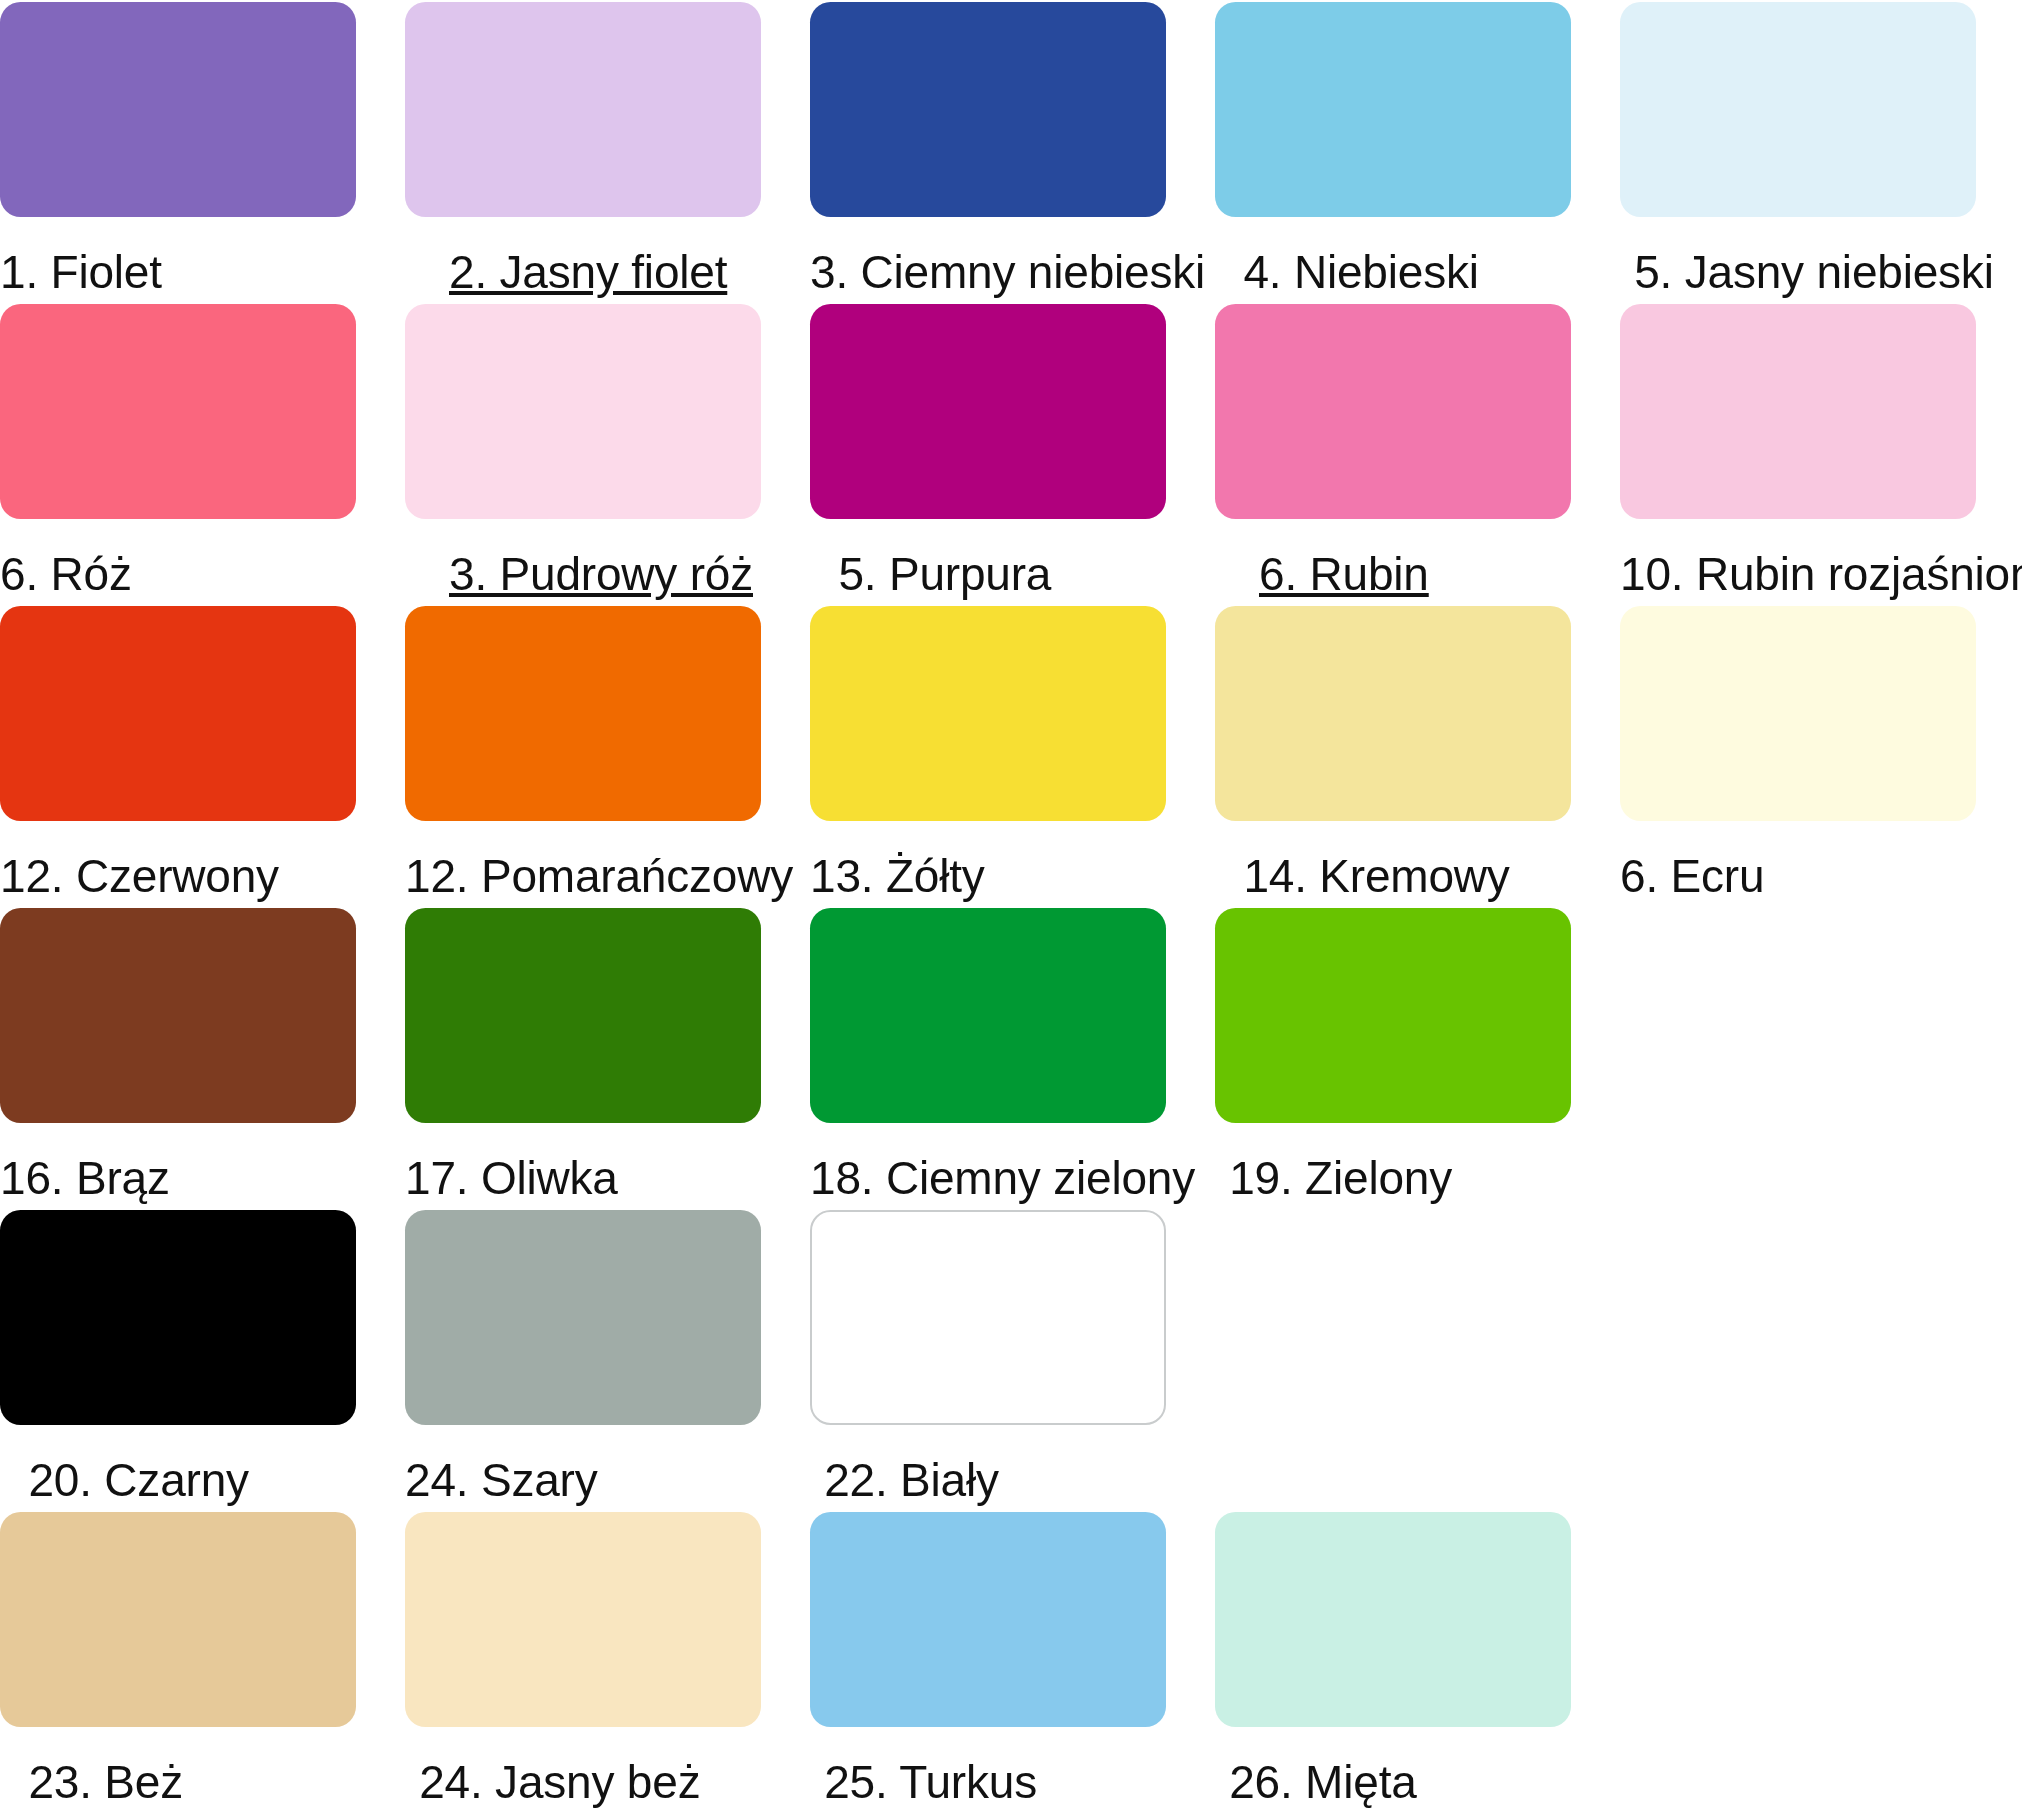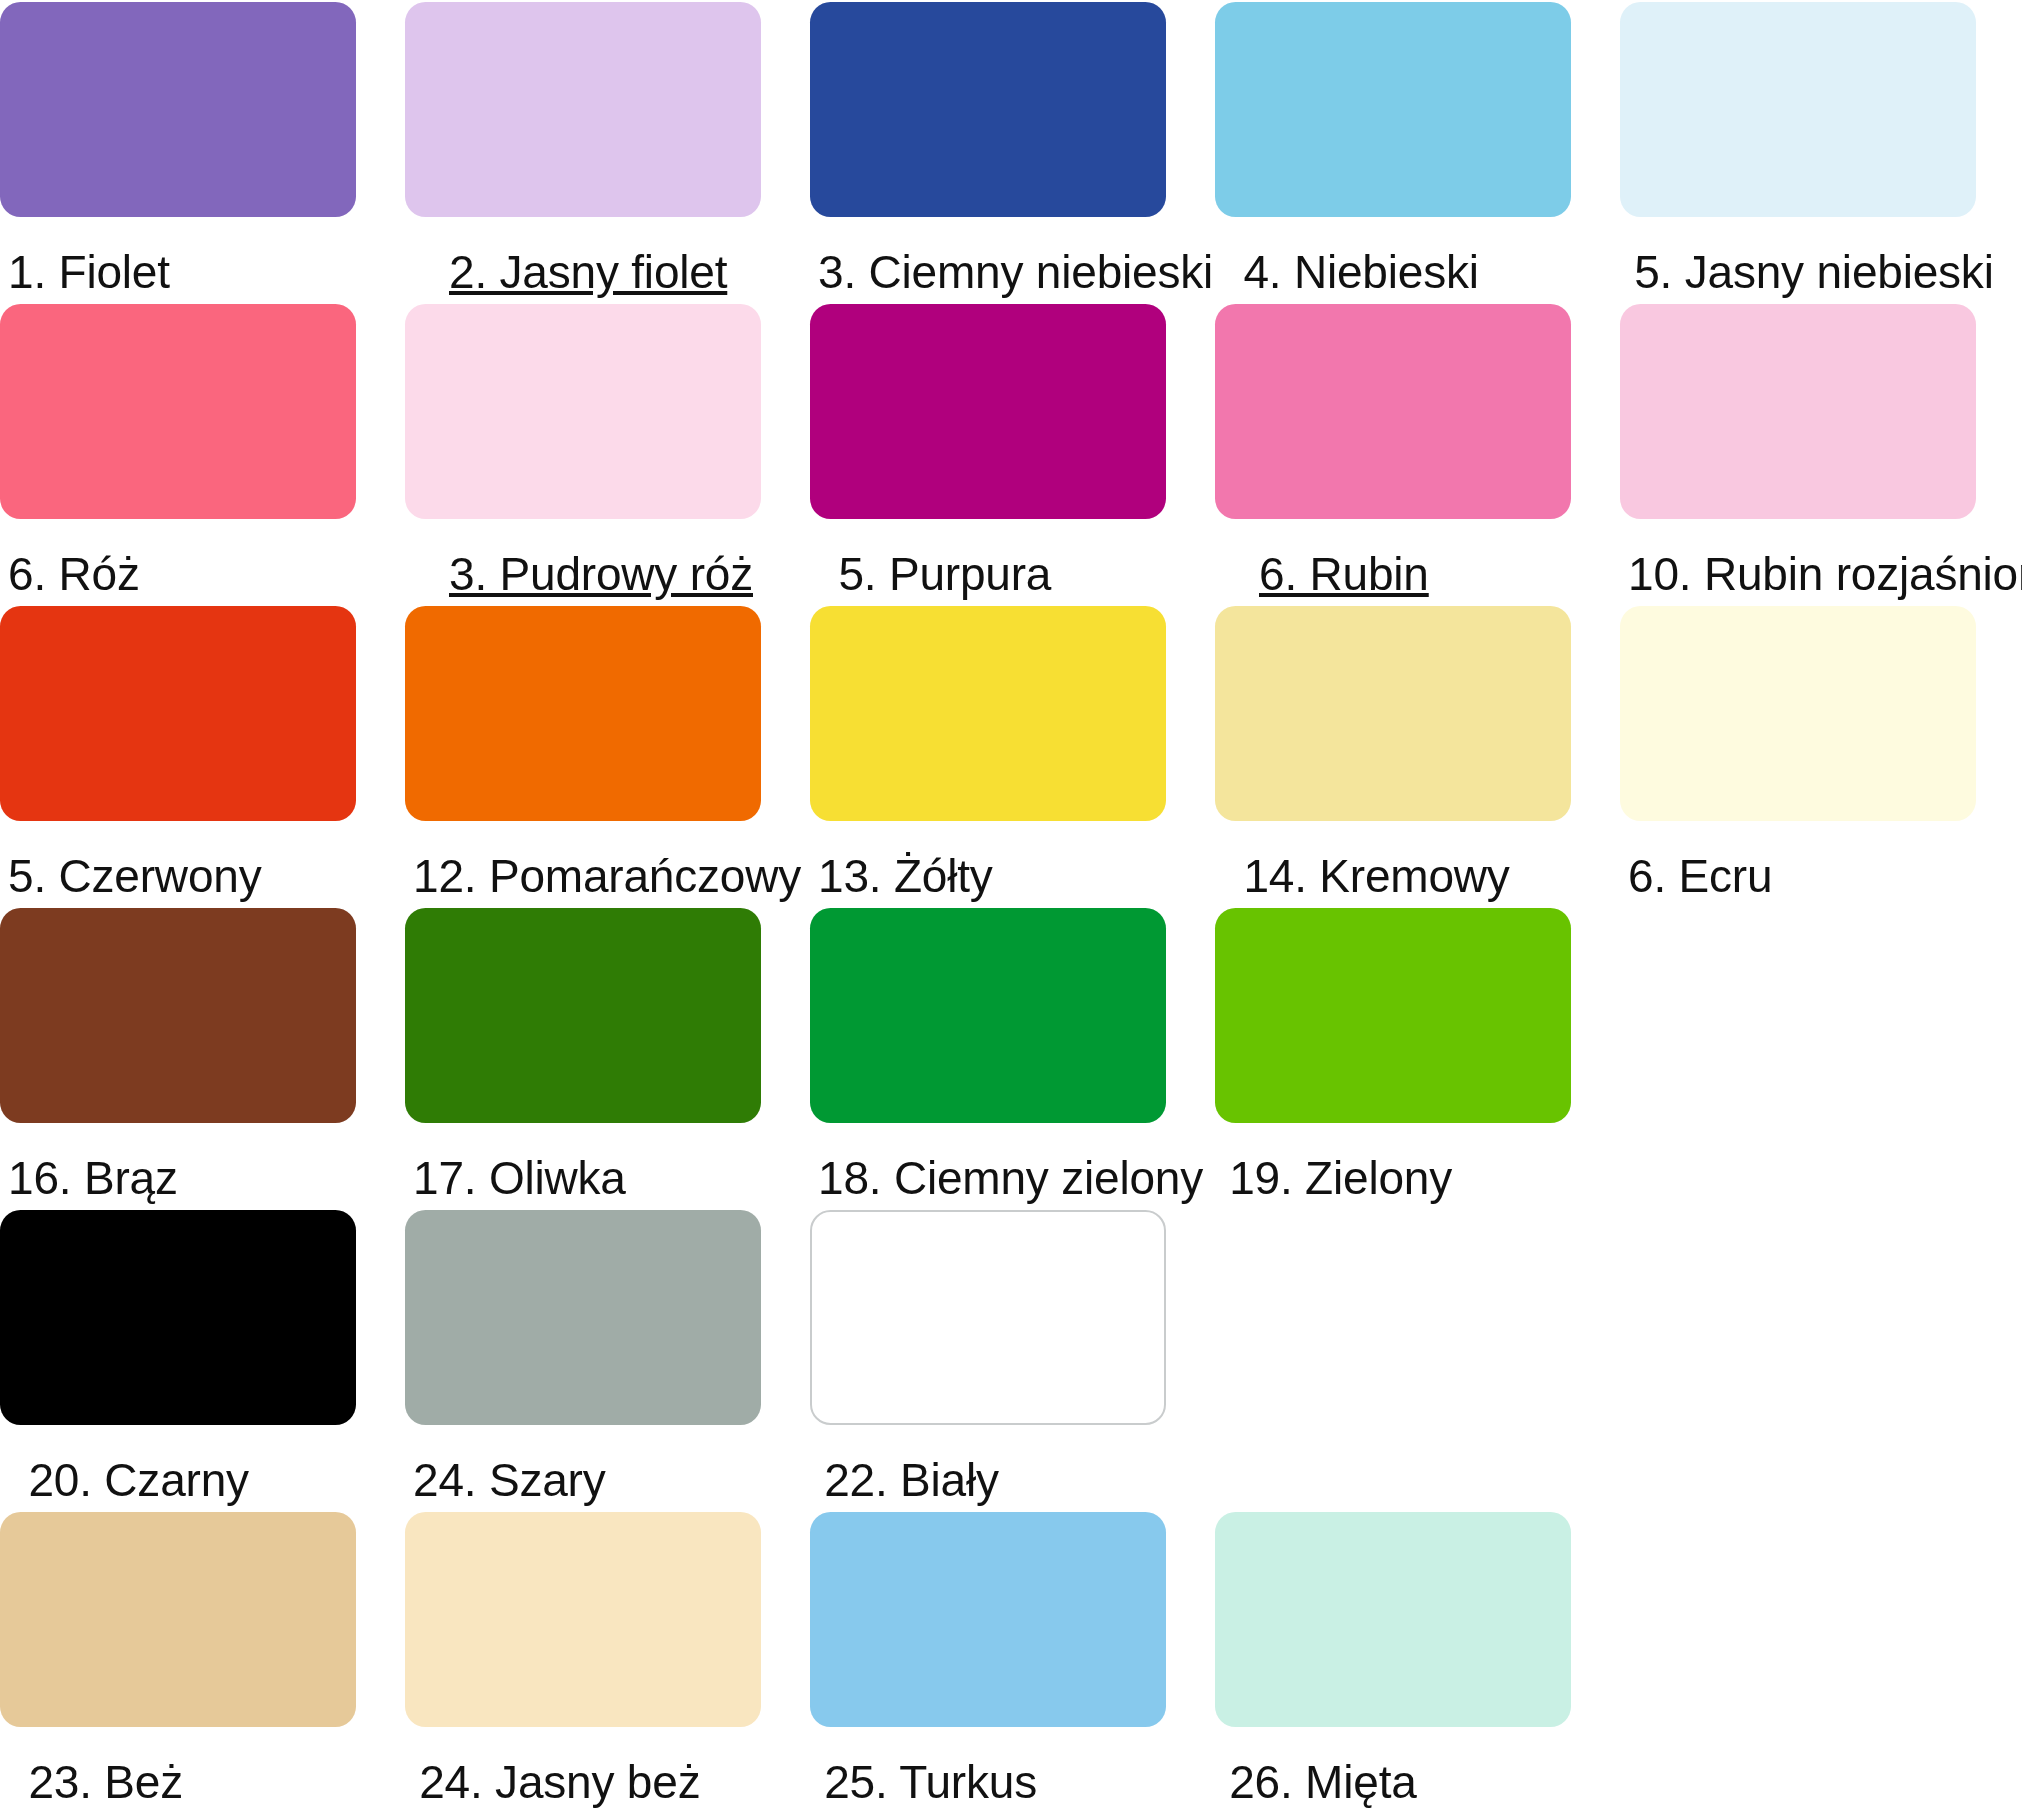--- a/index.html
+++ b/index.html
@@ -40,21 +40,21 @@
   }
   .chip-label {
     font-size: 46px;
     line-height: 1;
     color: #111111;
     white-space: nowrap;
     padding-top: 32px;
     letter-spacing: -0.2px;
     font-family: "Liberation Sans", sans-serif;
   }
-  .indent-0  { padding-left: 8px; }
+  .indent-0  { padding-left: 0px; }
   .indent-1  { padding-left: 14.2px; }
   .indent-2  { padding-left: 28.4px; }
   .indent-3  { padding-left: 44px; text-decoration: underline; }
 </style>
 </head>
 <body>
 
 <div id="palette-grid">
     <div class="swatch-cell">
       <div class="chip" style="background-color: rgb(130, 103, 188);"></div>
@@ -91,21 +91,21 @@
     <div class="swatch-cell">
       <div class="chip" style="background-color: rgb(242, 119, 173);"></div>
       <div class="chip-label indent-3">6. Rubin</div>
     </div>
     <div class="swatch-cell">
       <div class="chip" style="background-color: rgb(249, 200, 224);"></div>
       <div class="chip-label indent-0">10. Rubin rozjaśniony</div>
     </div>
     <div class="swatch-cell">
       <div class="chip" style="background-color: rgb(229, 53, 17);"></div>
-      <div class="chip-label indent-0">5. Czerwony</div>
+      <div class="chip-label indent-0">12. Czerwony</div>
     </div>
     <div class="swatch-cell">
       <div class="chip" style="background-color: rgb(240, 106, 0);"></div>
       <div class="chip-label indent-0">12. Pomarańczowy</div>
     </div>
     <div class="swatch-cell">
       <div class="chip" style="background-color: rgb(247, 223, 51);"></div>
       <div class="chip-label indent-0">13. Żółty</div>
     </div>
     <div class="swatch-cell">

